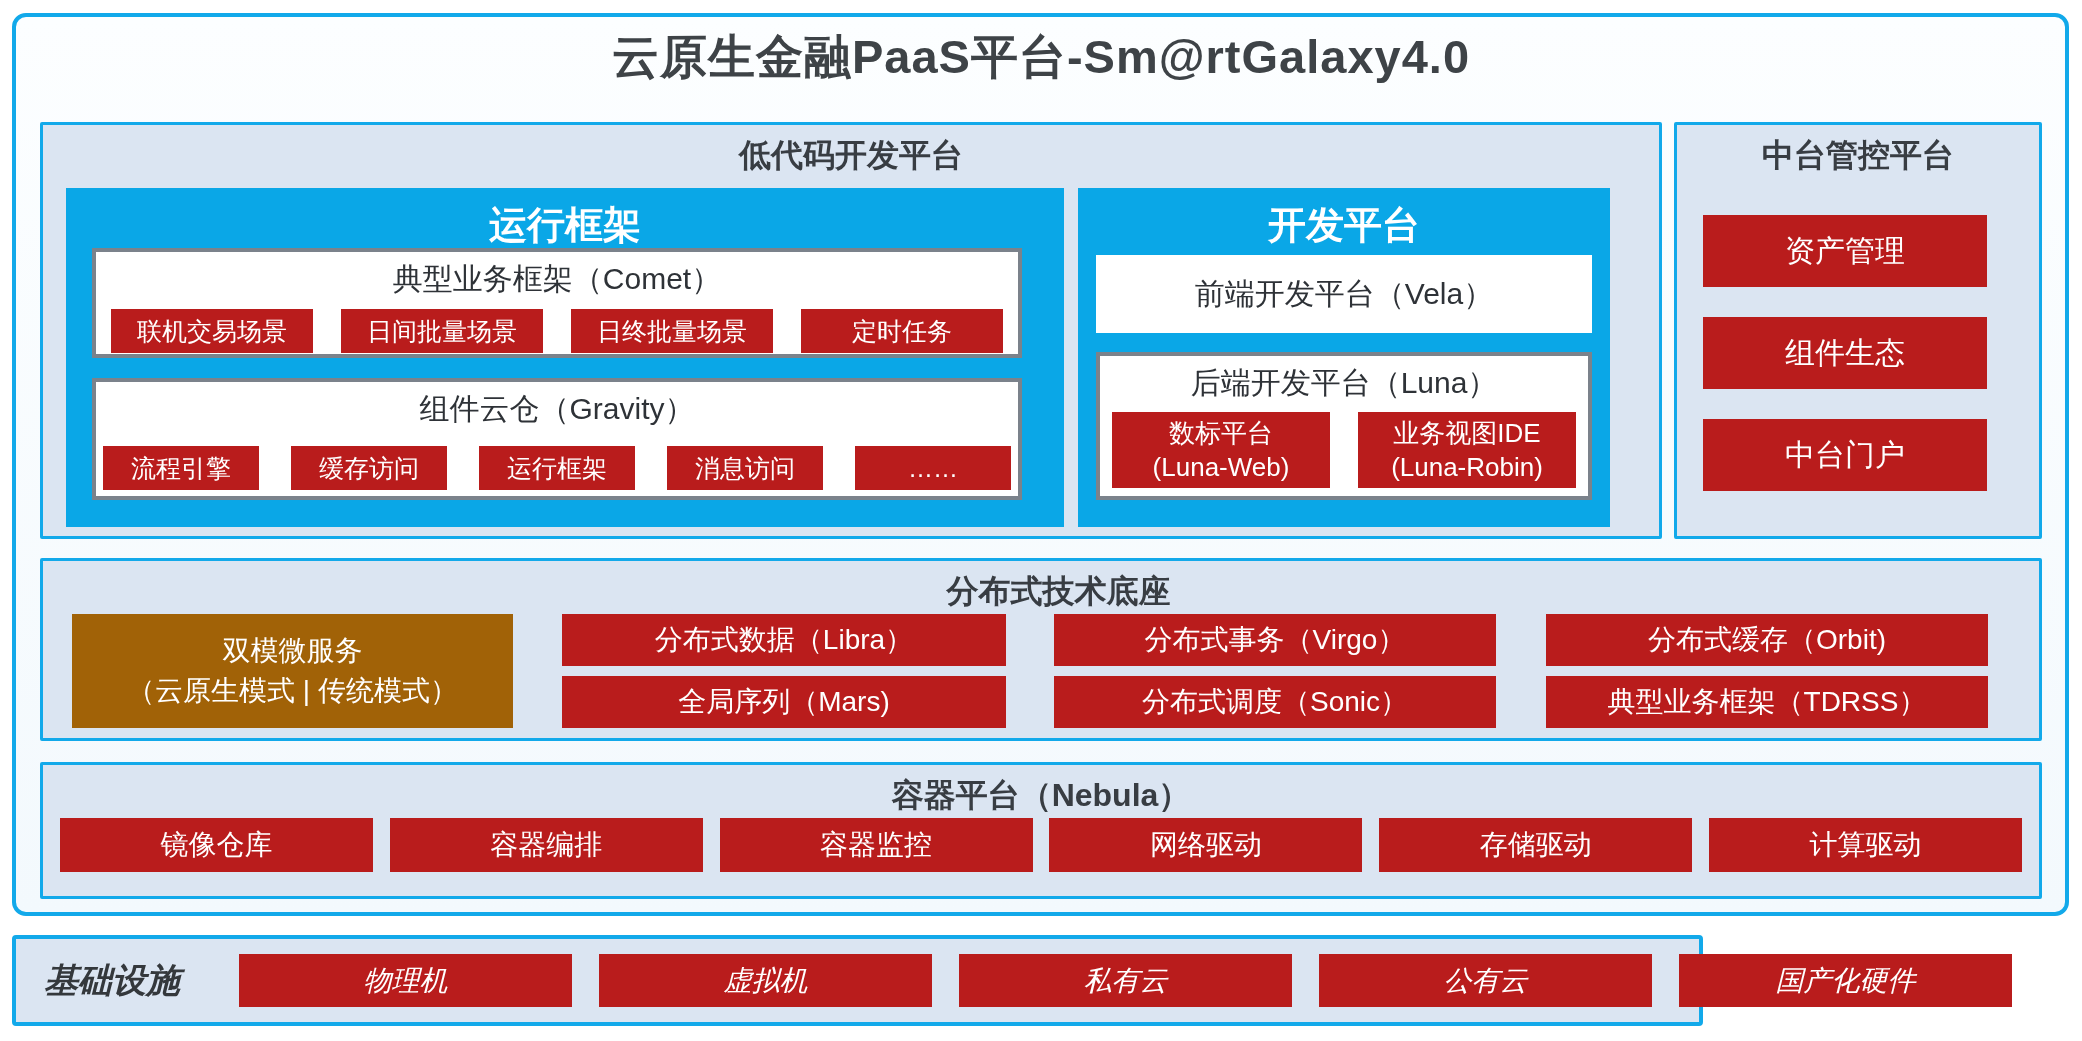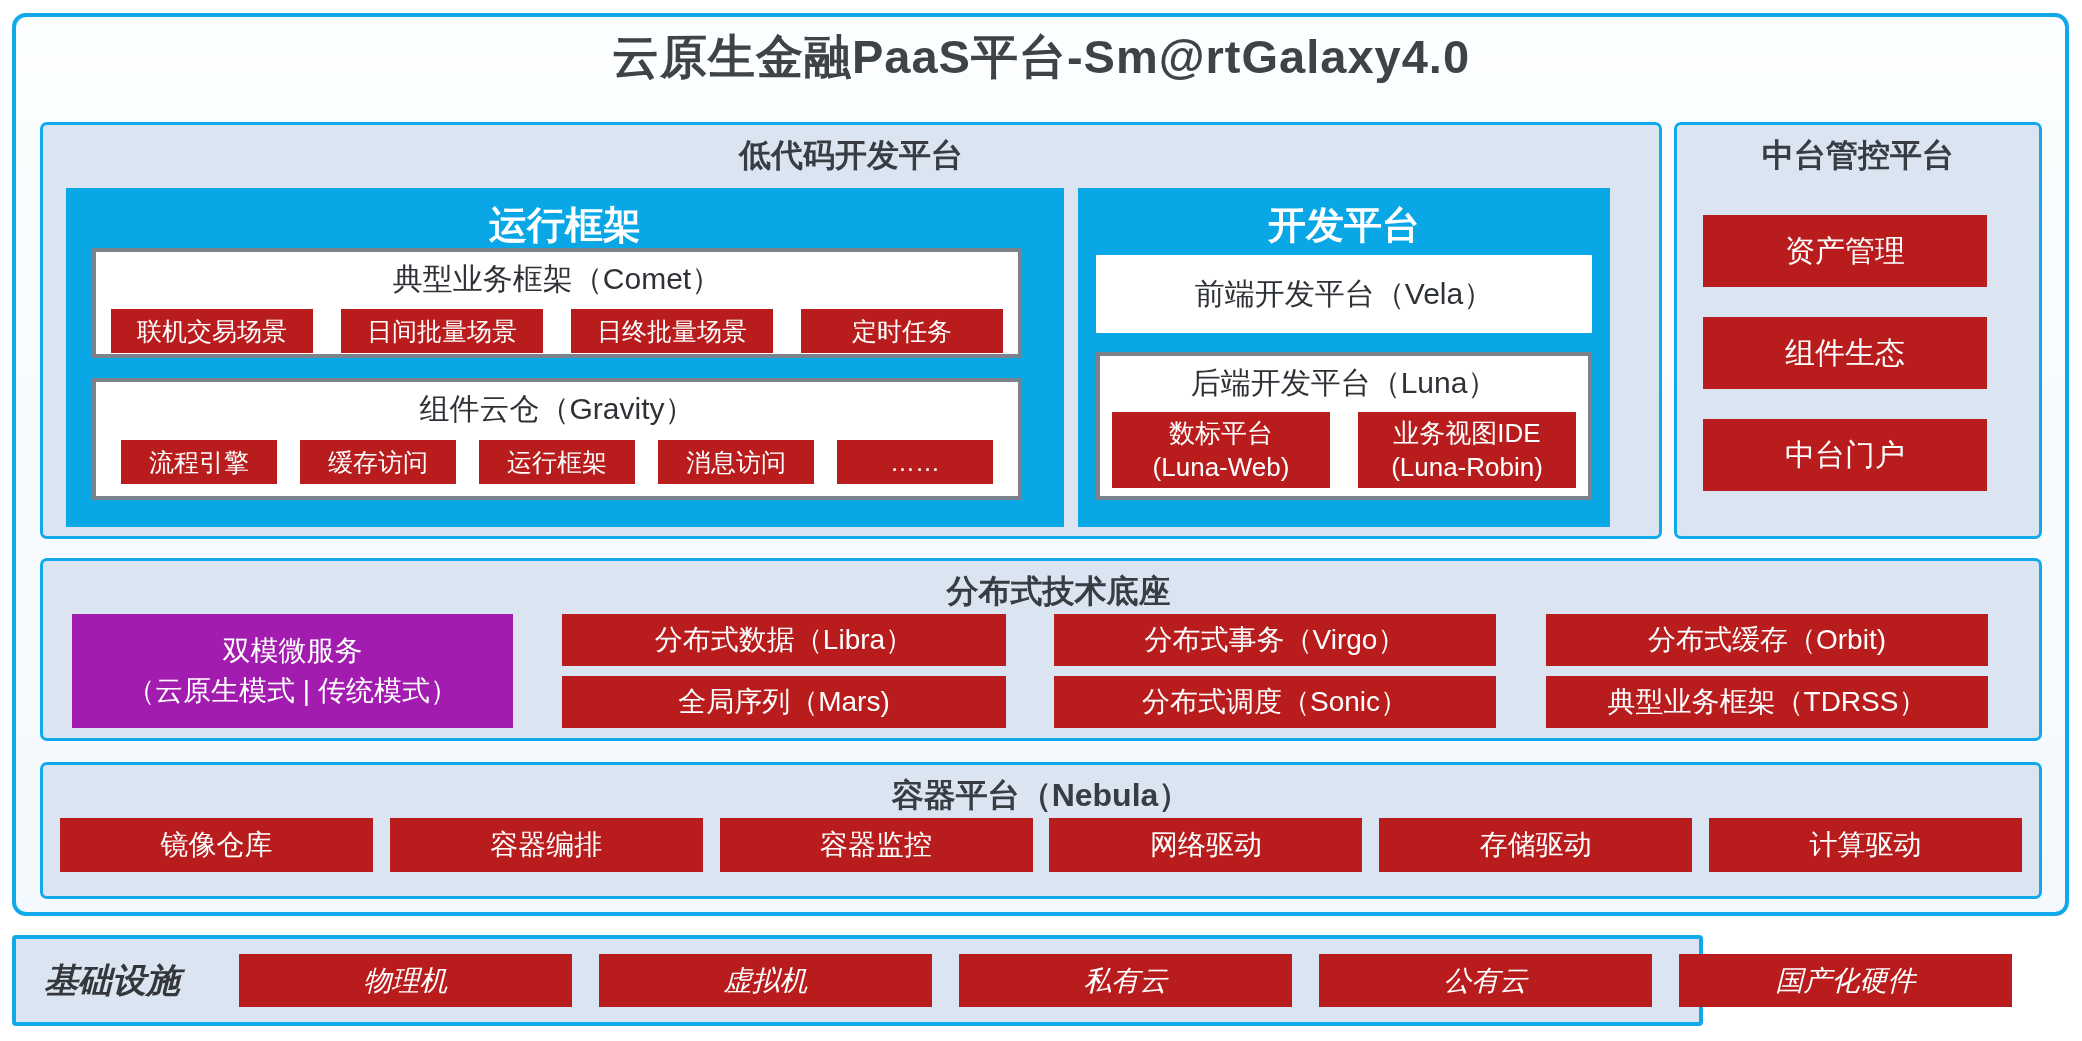--- a/index.html
+++ b/index.html
@@ -13,26 +13,26 @@
   .outer-frame{
     position:absolute;left:12px;top:13px;width:2057px;height:903px;
     border:4px solid #12a9ea;border-radius:14px;
     background:linear-gradient(180deg,#fcfeff 0%,#f3f9fd 100%);
   }
   .page-title{
     position:absolute;left:0;right:0;top:26px;text-align:center;
     font-size:47px;font-weight:bold;color:#3e4347;letter-spacing:1px;
   }
   .panel{
-    position:absolute;border:3px solid #12a9ea;background:#dbe5f2;border-radius:7px;
+    position:absolute;border:3px solid #12a9ea;background:#dbe5f2;border-radius:2px;
   }
   .panel-title{
     text-align:center;font-size:32px;font-weight:bold;color:#383d43;margin-top:9px;
   }
-  .blue{background:#a21caf;color:#ffffff;}
+  .blue{background:#a16207;color:#ffffff;}
   .blue-panel{position:absolute;background:#0aa7e7;}
   .blue-panel-title{
     text-align:center;font-size:38px;font-weight:bold;color:#ffffff;margin-top:12px;
   }
   .white-box{position:absolute;background:#ffffff;border:4px solid #7b828b;}
   .white-box.borderless{border:none;}
   .white-box-title{
     text-align:center;font-size:30px;font-weight:400;color:#2e3237;margin-top:7px;
   }
   .btn-row{display:flex;justify-content:center;}
@@ -41,21 +41,21 @@
     display:flex;align-items:center;justify-content:center;
   }
   .chip-sm{width:202px;height:44px;font-size:25px;}
   .chip-xs{width:156px;height:44px;font-size:25px;}
   
   #lowcode{left:40px;top:122px;width:1622px;height:417px;}
   #runtime{left:23px;top:63px;width:998px;height:339px;}
   #comet{left:26px;top:60px;width:930px;height:110px;}
   #comet .btn-row{gap:28px;margin-top:9px;}
   #gravity{left:26px;top:190px;width:930px;height:122px;}
-  #gravity .btn-row{gap:23px;margin-top:10px;}
+  #gravity .btn-row{gap:32px;margin-top:16px;}
   #devplat{left:1035px;top:63px;width:532px;height:339px;}
   #vela{left:18px;top:67px;width:496px;height:78px;display:flex;align-items:center;justify-content:center;
         font-size:30px;color:#2e3237;}
   #luna{left:18px;top:164px;width:496px;height:148px;}
   #luna .btn-row{gap:28px;margin-top:8px;align-items:flex-end;}
   .chip-2line{width:218px;height:76px;flex-direction:column;font-size:26px;line-height:34px;}
   
   #midplatform{left:1674px;top:122px;width:368px;height:417px;}
   .mid-btn{position:absolute;left:26px;width:284px;height:72px;font-size:30px;}
   

